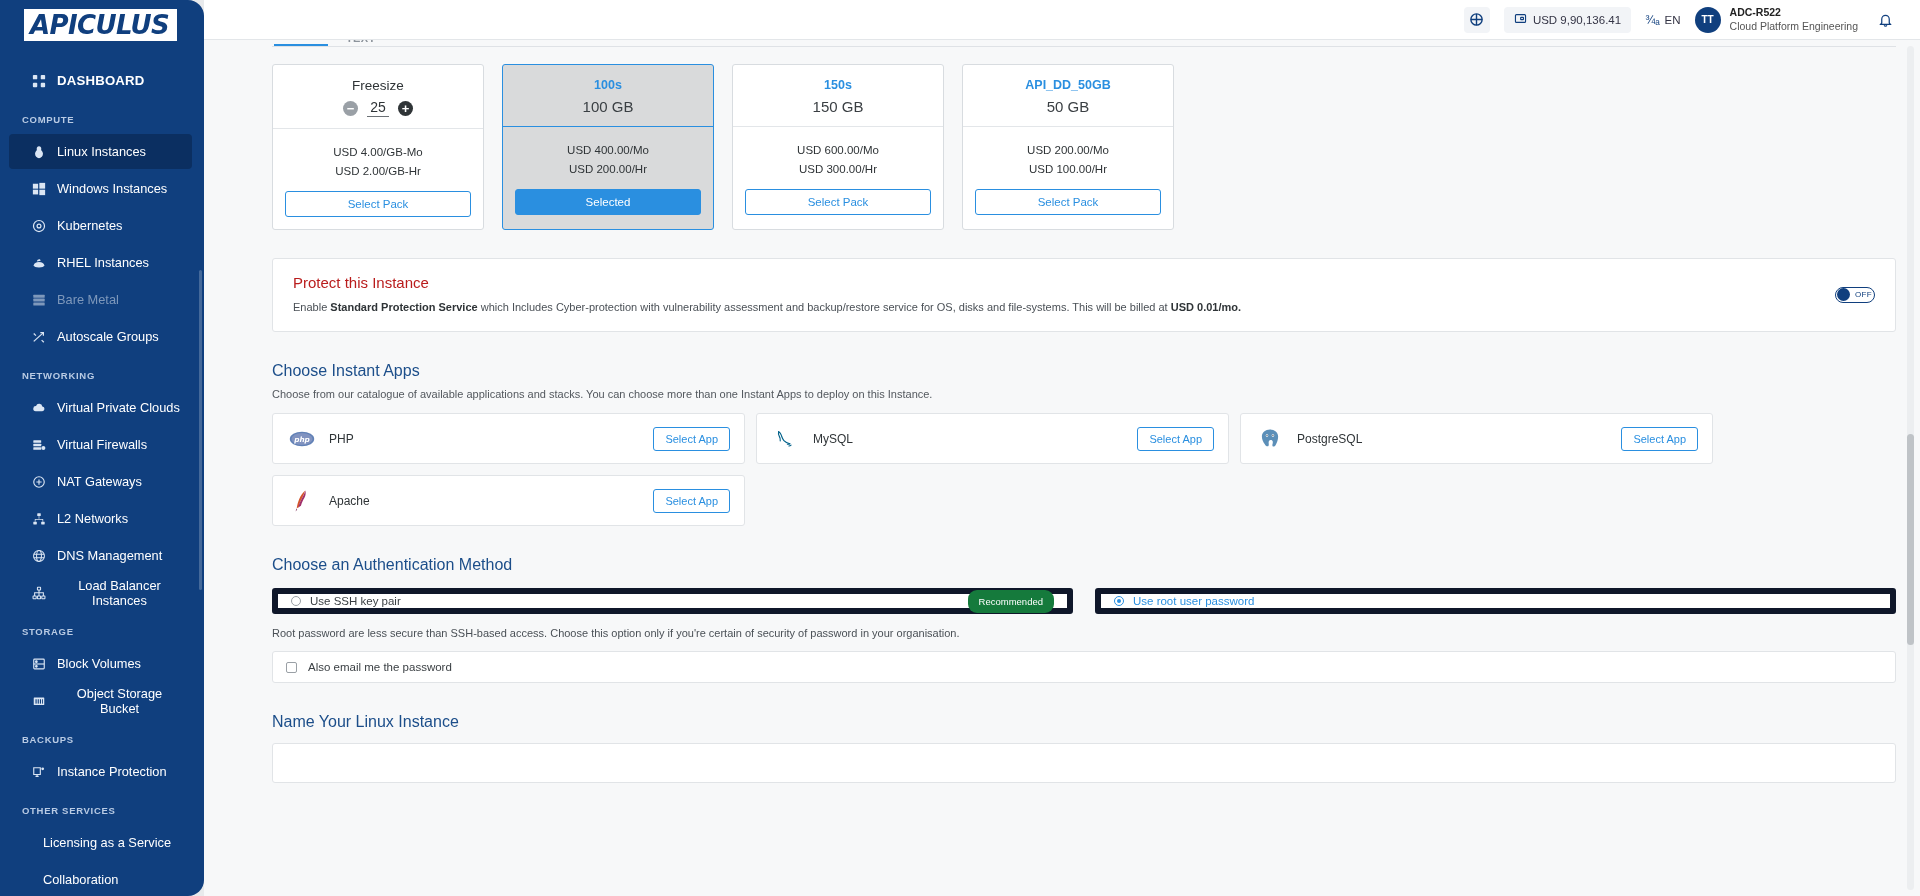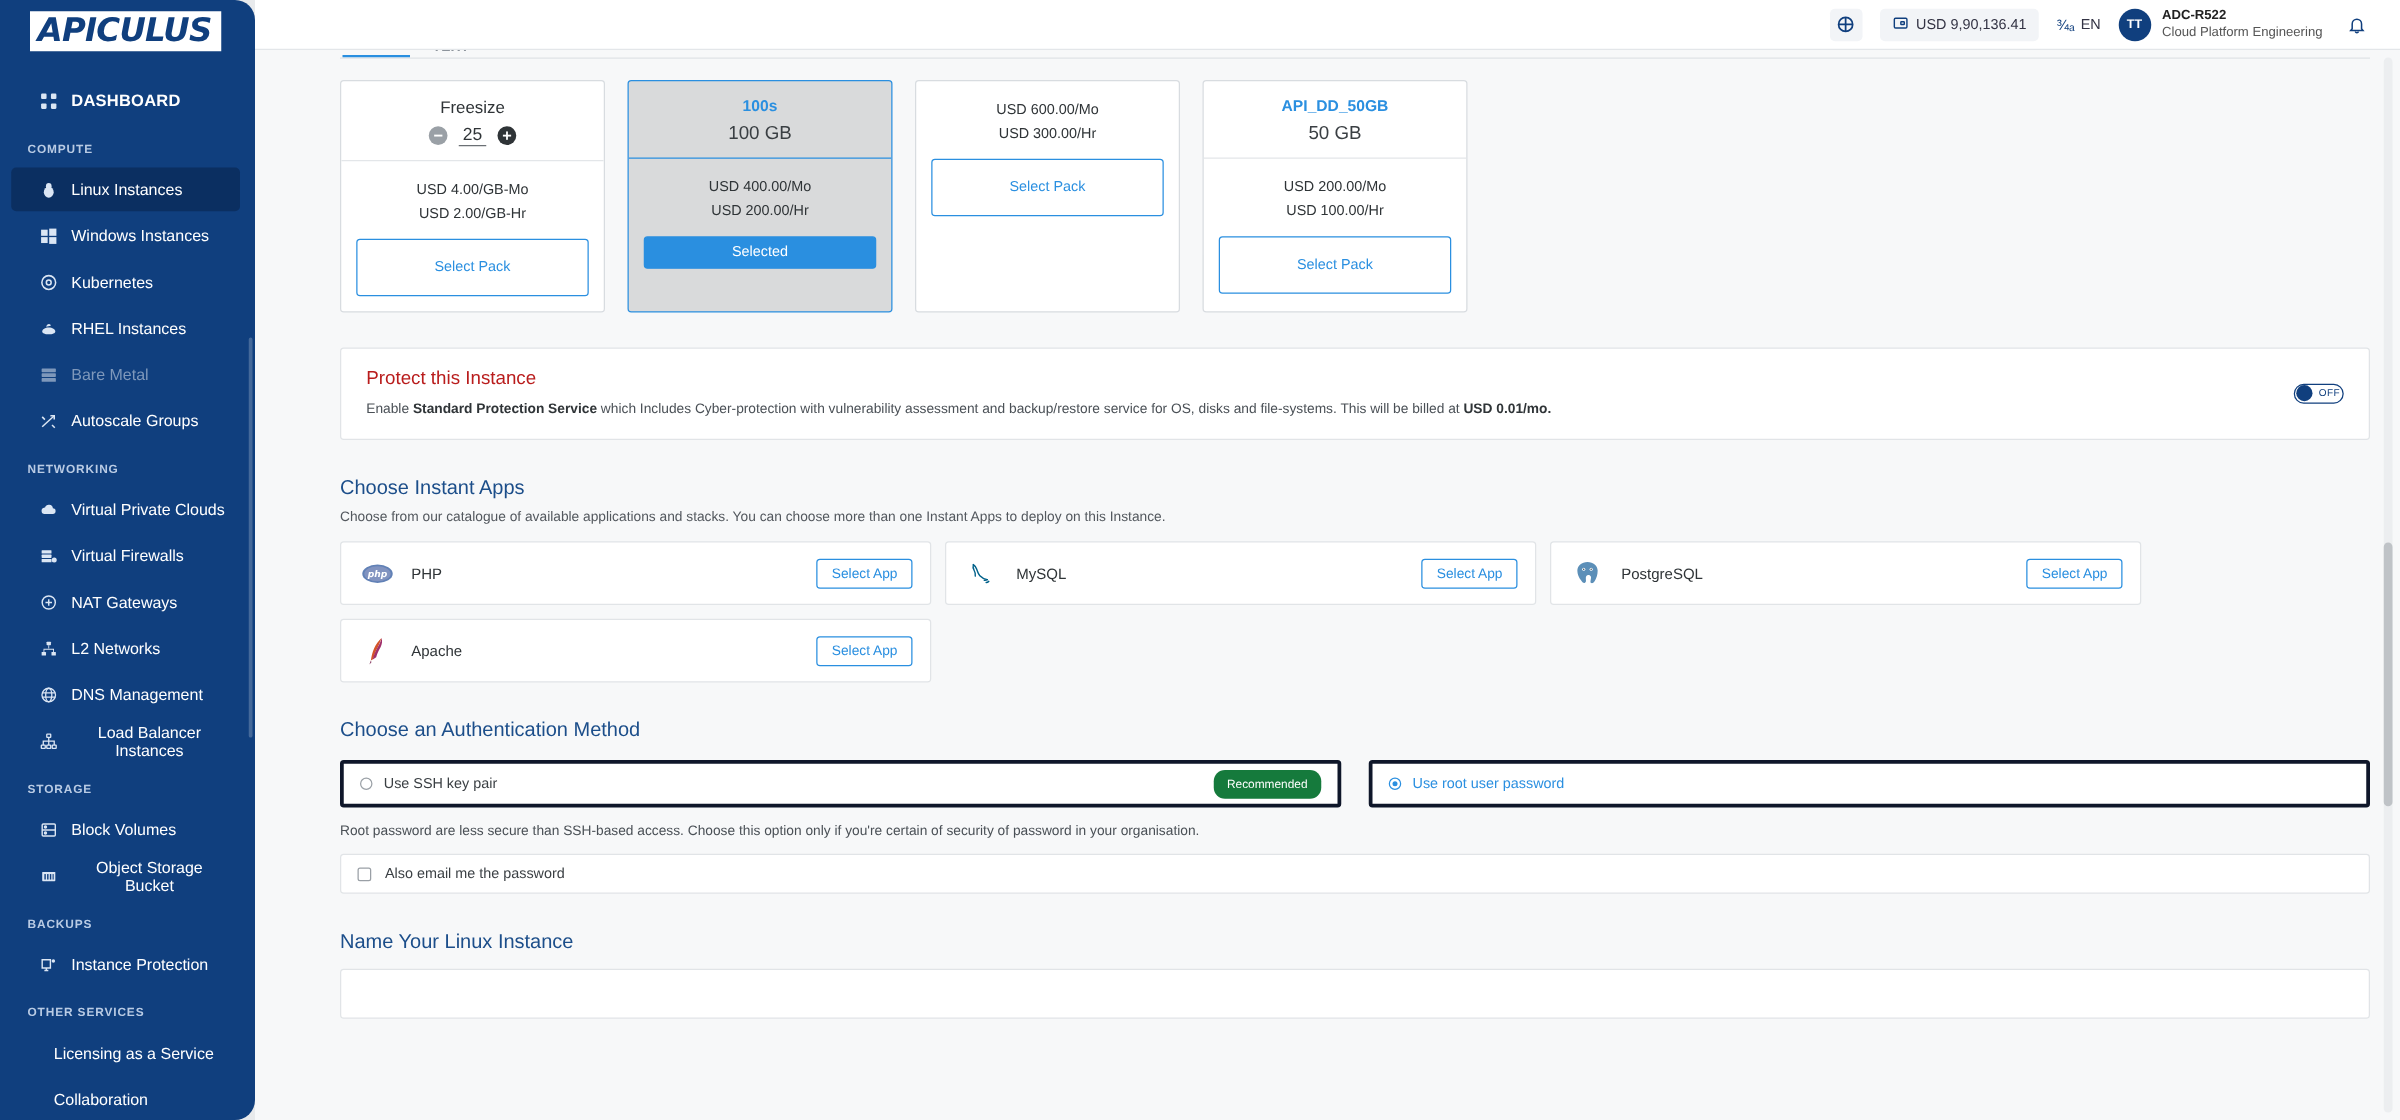--- a/index.html
+++ b/index.html
@@ -247,21 +247,21 @@
     line-height: 1.65;
   }
   .plan-foot { padding: 0 12px 12px; }
   .btn-outline {
     display: block; width: 100%;
     border: 1px solid #2a8fe0;
     background: #ffffff;
     color: #2a8fe0;
     font-size: 11.5px;
     border-radius: 3px;
-    padding: 16px 0;
+    padding: 6px 0;
     text-align: center;
     cursor: pointer;
     font-family: inherit;
   }
   .btn-filled {
     display: block; width: 100%;
     border: 1px solid #2a8fe0;
     background: #2a8fe0;
     color: #ffffff;
     font-size: 11.5px;
@@ -360,23 +360,23 @@
 
   
   .auth-row {
     display: flex;
     gap: 22px;
     margin-top: 14px;
   }
   .auth-opt {
     flex: 1 1 0;
     background: #ffffff;
-    border: 3px solid #0f172a;
+    border: 6px solid #0f172a;
     border-radius: 3px;
-    height: 38px;
+    height: 26px;
     display: flex;
     align-items: center;
     padding: 0 13px 0 13px;
     gap: 9px;
     cursor: pointer;
   }
   .radio {
     width: 10px; height: 10px; border-radius: 50%;
     border: 1px solid #9aa0a6; flex: 0 0 10px;
     position: relative;
@@ -749,20 +749,24 @@
             <div class="plan-body">
               <div class="price">USD 400.00/Mo</div>
               <div class="price">USD 200.00/Hr</div>
             </div>
             <div class="plan-foot">
               <button class="btn-filled">Selected</button>
             </div>
           </div>
 
           <div class="plan">
+            <div class="plan-head">
+              <div class="plan-title accent">150s</div>
+              <div class="plan-size">150 GB</div>
+            </div>
             <div class="plan-body">
               <div class="price">USD 600.00/Mo</div>
               <div class="price">USD 300.00/Hr</div>
             </div>
             <div class="plan-foot">
               <button class="btn-outline">Select Pack</button>
             </div>
           </div>
 
           <div class="plan">

